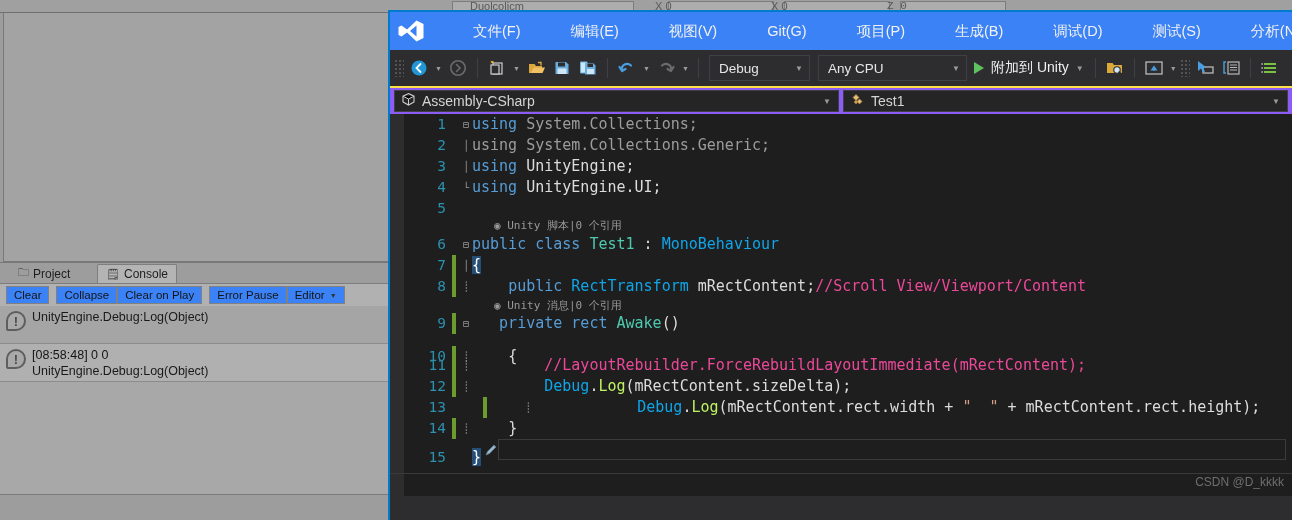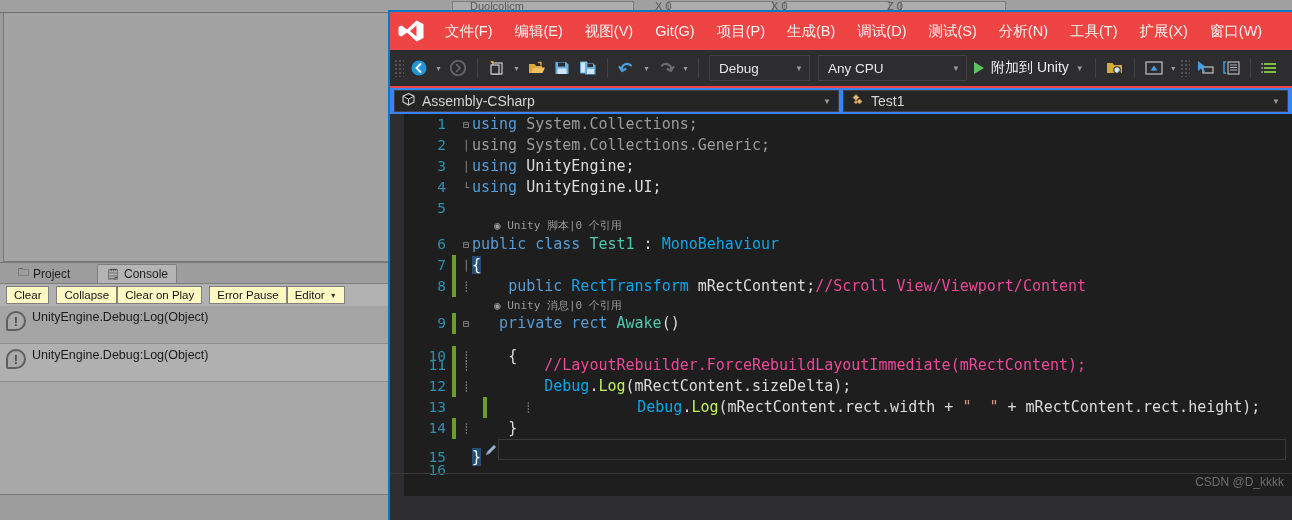--- a/index.html
+++ b/index.html
@@ -59,21 +59,21 @@
     position: absolute; left: 0; top: 283px; width: 392px; height: 22px;
     background: #b1b1b1; border-top: 1px solid #7d7d7d;
     border-bottom: 1px solid #7d7d7d;
     display: flex; align-items: center;
   }
   .u-btn {
     height: 18px; margin: 0 0 0 0;
     padding: 0 7px;
     display: flex; align-items: center;
     font-size: 11.5px; color: #141414;
-    background: #fef9c3;
+    background: #3b82f6;
     border: 1px solid #818181;
     box-sizing: border-box;
   }
   .u-btn.first { margin-left: 6px; }
   .u-btn.sep { margin-left: 7px; }
   .u-caret { margin-left: 5px; font-size: 7px; color: #333; }
 
   .console-list {
     position: absolute; left: 0; top: 306px; width: 392px; height: 188px;
     background: #a8a8a8;
@@ -105,23 +105,24 @@
   
   .vs {
     position: absolute; left: 388px; top: 10px;
     width: 904px; height: 510px;
     background: #2d2d30;
     border-left: 2px solid #007acc; border-top: 2px solid #007acc;
     box-sizing: border-box;
     overflow: hidden;
   }
   .vs-menubar {
-    position: relative; height: 38px; background: #ef4444;
+    position: relative; height: 38px; background: #3b82f6;
     display: flex; align-items: center; padding-left: 6px;
     white-space: nowrap;
+    gap: 28px;
   }
   .vs-logo {
     width: 30px; height: 26px; margin-right: 8px; flex: none;
     display: flex; align-items: center; justify-content: center;
   }
   .vs-menu-item {
     font-size: 14.5px; color: #f1f1f1; padding: 4px 11px;
     font-family: "Liberation Sans", sans-serif;
   }
   .vs-toolbar {
@@ -157,23 +158,23 @@
     position: absolute; left: 12px; top: 0; height: 26px;
     background: #007acc; color: #ffffff;
     display: flex; align-items: center; gap: 9px;
     padding: 0 9px 0 11px; font-size: 13.5px;
     box-sizing: border-box;
   }
   .tab-pin, .tab-close { font-size: 13px; color: #ffffff; line-height: 1; }
 
   
   .vs-navrow {
-    position: relative; height: 26px; background: #3b82f6;
+    position: relative; height: 26px; background: #8b5cf6;
     display: flex; align-items: stretch; padding: 0 2px;
-    border-top: 2px solid #ef4444;
+    border-top: 2px solid #fde047;
   }
   .nav-combo {
     margin: 2px 2px; border: 1px solid #3f3f46; background: #252526;
     display: flex; align-items: center; flex: 1 1 0; min-width: 0;
     padding-left: 6px; box-sizing: border-box;
   }
   .nav-combo .nm { color: #d4d4d4; font-size: 14px; margin-left: 6px;
                    overflow: hidden; text-overflow: ellipsis; white-space: nowrap; }
   .nav-combo .nc { margin-left: auto; margin-right: 7px; color: #9a9a9a; font-size: 8px; }
 
@@ -274,37 +275,38 @@
     <div class="console-list">
       <div class="log-row norm">
         <div class="log-ico">!</div>
         <div class="log-txt">
           <div class="log-l2">UnityEngine.Debug:Log(Object)</div>
         </div>
       </div>
       <div class="log-row alt">
         <div class="log-ico">!</div>
         <div class="log-txt">
+          <div>[08:58:48] 0  0</div>
           <div class="log-l2">UnityEngine.Debug:Log(Object)</div>
         </div>
       </div>
     </div>
 
     <div class="unity-bottom"></div>
   </div>
 
   <div class="unity-top-strip">
     <div class="unity-ghost-box" style="left:452px;width:180px;"></div>
     <div class="unity-ghost" style="left:470px;">Duolcolicm</div>
     <div class="unity-ghost-box" style="left:668px;width:104px;"></div>
     <div class="unity-ghost" style="left:655px;">X 0</div>
     <div class="unity-ghost-box" style="left:784px;width:104px;"></div>
     <div class="unity-ghost" style="left:771px;">X 0</div>
     <div class="unity-ghost-box" style="left:900px;width:104px;"></div>
-    <div class="unity-ghost" style="left:887px;">Z 0</div>
+    <div class="unity-ghost" style="left:887px;font-family:Liberation Mono, monospace;">Z 0</div>
   </div>
 
   <div class="vs">
 
     <div class="vs-menubar">
       <div class="vs-logo">
         <svg width="28" height="24" viewBox="0 0 28 24">
           <path d="M19.5 1.5 L26.5 5 L26.5 19 L19.5 22.5 L10 13.5 L4.5 17.5 L1.5 16 L1.5 8 L4.5 6.5 L10 10.5 Z
                    M19.5 6.5 L13 12 L19.5 17.5 Z" fill="#ffffff"></path>
         </svg>
@@ -599,24 +601,18 @@
         <span class="fold"></span>
         <span class="codetext"><span class="caret-box">}</span></span>
       </div>
       <span class="pencil" style="left:94px; top:328px;">
         <svg width="14" height="14" viewBox="0 0 14 14">
           <path d="M2 12 L3.5 8.5 L10 2 L12 4 L5.5 10.5 Z" fill="#9ab4cc" stroke="#5d7a92" stroke-width=".8"></path>
           <path d="M9.7 2.3 L11.7 4.3" stroke="#5d7a92" stroke-width=".8"></path>
         </svg>
       </span>
 
-      <div class="code-line" style="top:346px;">
-        <span class="ln">16</span>
-        <span class="chg"></span>
-        <span class="fold"></span>
-        <span class="codetext"></span>
-      </div>
 
       <div class="vs-statusline"></div>
       <div class="watermark">CSDN @D_kkkk</div>
     </div>
   </div>
 </div>
 
 </body></html>

